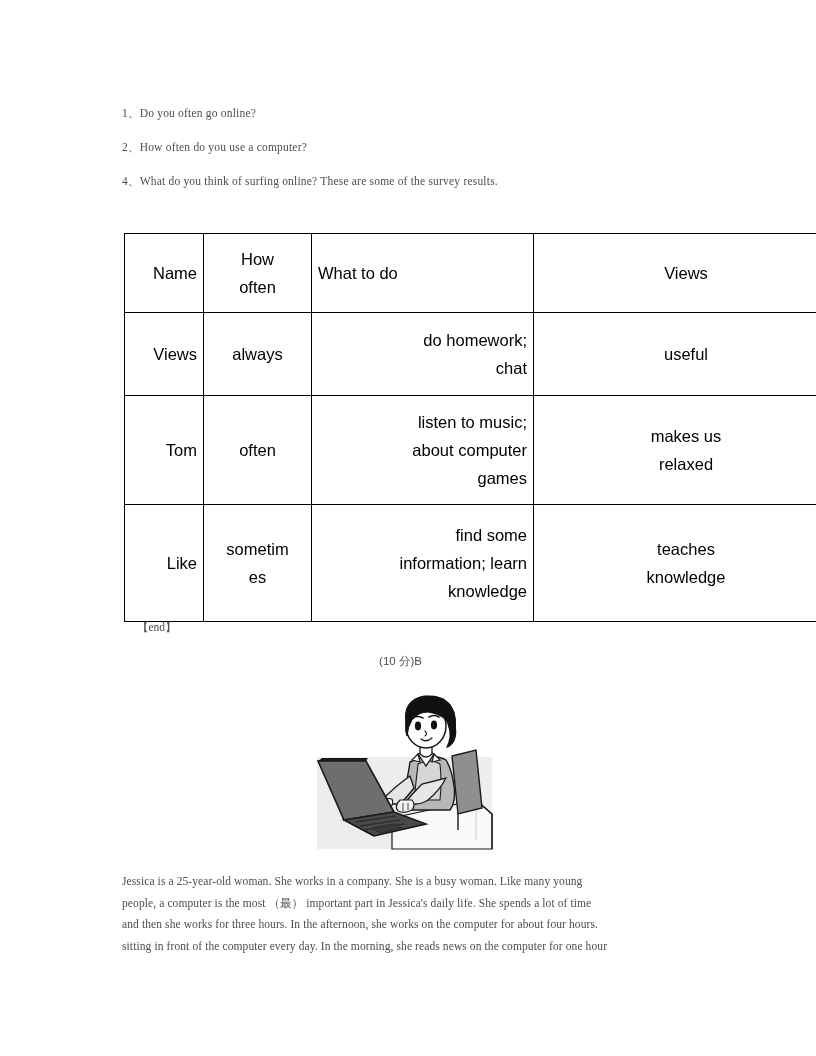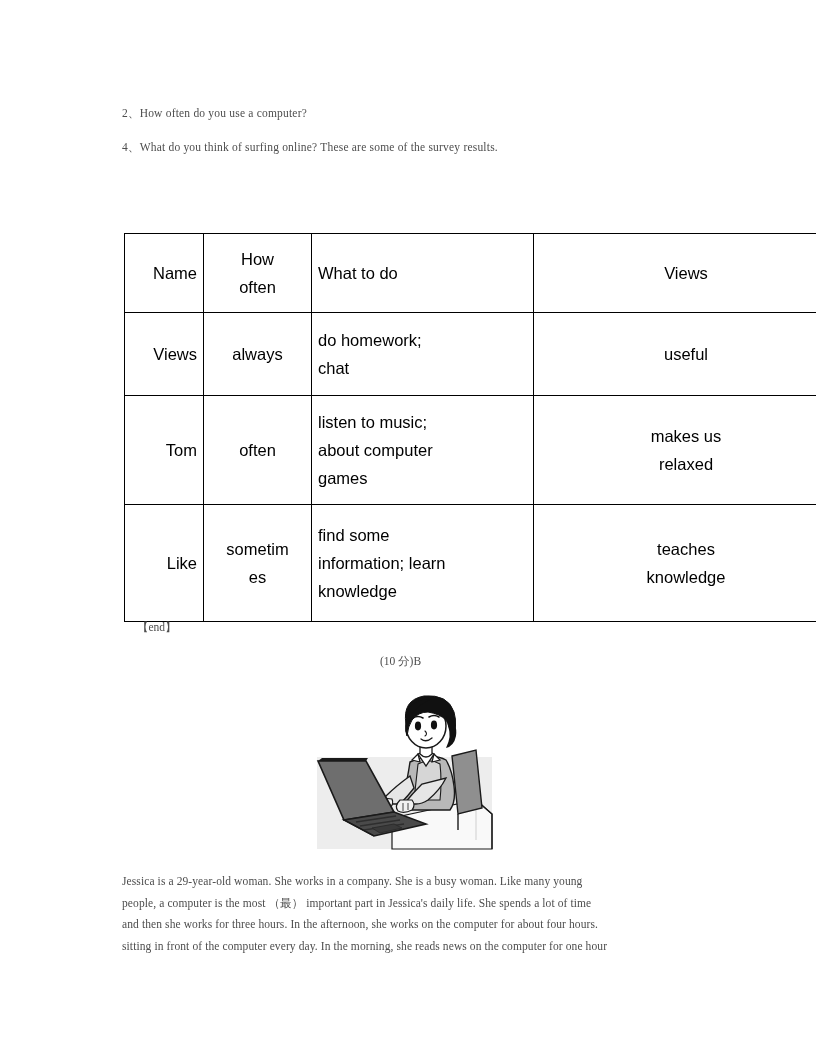--- a/index.html
+++ b/index.html
@@ -52,21 +52,21 @@
     border: 1px solid #000000;
     font-family: "Liberation Sans", sans-serif;
     font-size: 16.5px;
     line-height: 28px;
     color: #000000;
     padding: 4px 6px;
     vertical-align: middle;
   }
   .col-name   { width: 66px;  text-align: right; }
   .col-how    { width: 95px;  text-align: center; }
-  .col-what   { width: 209px; text-align: left; }
+  .col-what   { width: 209px; text-align: right; }
   .col-views  { width: 292px; text-align: center; }
 
   .hdr td { height: 70px; }
   .row-mary td   { height: 74px; }
   .row-tom td    { height: 100px; }
   .row-bruce td  { height: 108px; }
 
   .cell-wrap { display: block; }
   .cell-wrap .ln { display: block; }
 
@@ -80,21 +80,21 @@
     color: #4d4d4d;
   }
 
   
   .score-line {
     position: absolute;
     left: 0;
     top: 654px;
     width: 801px;
     text-align: center;
-    font-family: Liberation Serif, serif;
+    font-family: Liberation Sans, sans-serif;
     font-size: 11.5px;
     color: #4d4d4d;
   }
 
   
   .illustration {
     position: absolute;
     left: 300px;
     top: 690px;
     width: 212px;
@@ -115,20 +115,21 @@
     letter-spacing: 0.1px;
   }
   .passage .pline { display: block; white-space: nowrap; }
 </style>
 </head>
 <body>
 
 <div class="page">
 
   <div class="questions">
+    <div class="question-line">1、Do you often go online?</div>
     <div class="question-line">2、How often do you use a computer?</div>
     <div class="question-line">4、What do you think of surfing online? These are some of the survey results.</div>
   </div>
 
   <table class="survey-table">
     <tbody>
       <tr class="hdr">
         <td class="col-name">Name</td>
         <td class="col-how">
           <span class="cell-wrap">
@@ -253,19 +254,19 @@
 
       <path d="M56 132 L96 126 M60 136 L100 130 M64 140 L104 134" stroke="#2e2e2e" stroke-width="1.4"></path>
 
       <path d="M72 138 L94 134 L102 138 L80 143 Z" fill="#3a3a3a" stroke="#2a2a2a" stroke-width="0.9"></path>
 
       <path d="M44 130 L74 146" fill="none" stroke="#1a1a1a" stroke-width="1.4"></path>
     </svg>
   </div>
 
   <div class="passage">
-    <span class="pline">Jessica is a 29-year-old woman. She works in a company. She is a busy woman. Like many young</span>
+    <span class="pline">Jessica is a 25-year-old woman. She works in a company. She is a busy woman. Like many young</span>
     <span class="pline">people, a computer is the most （最） important part in Jessica's daily life. She spends a lot of time</span>
     <span class="pline">and then she works for three hours. In the afternoon, she works on the computer for about four hours.</span>
     <span class="pline">sitting in front of the computer every day. In the morning, she reads news on the computer for one hour</span>
   </div>
 
 </div>
 
 </body></html>

